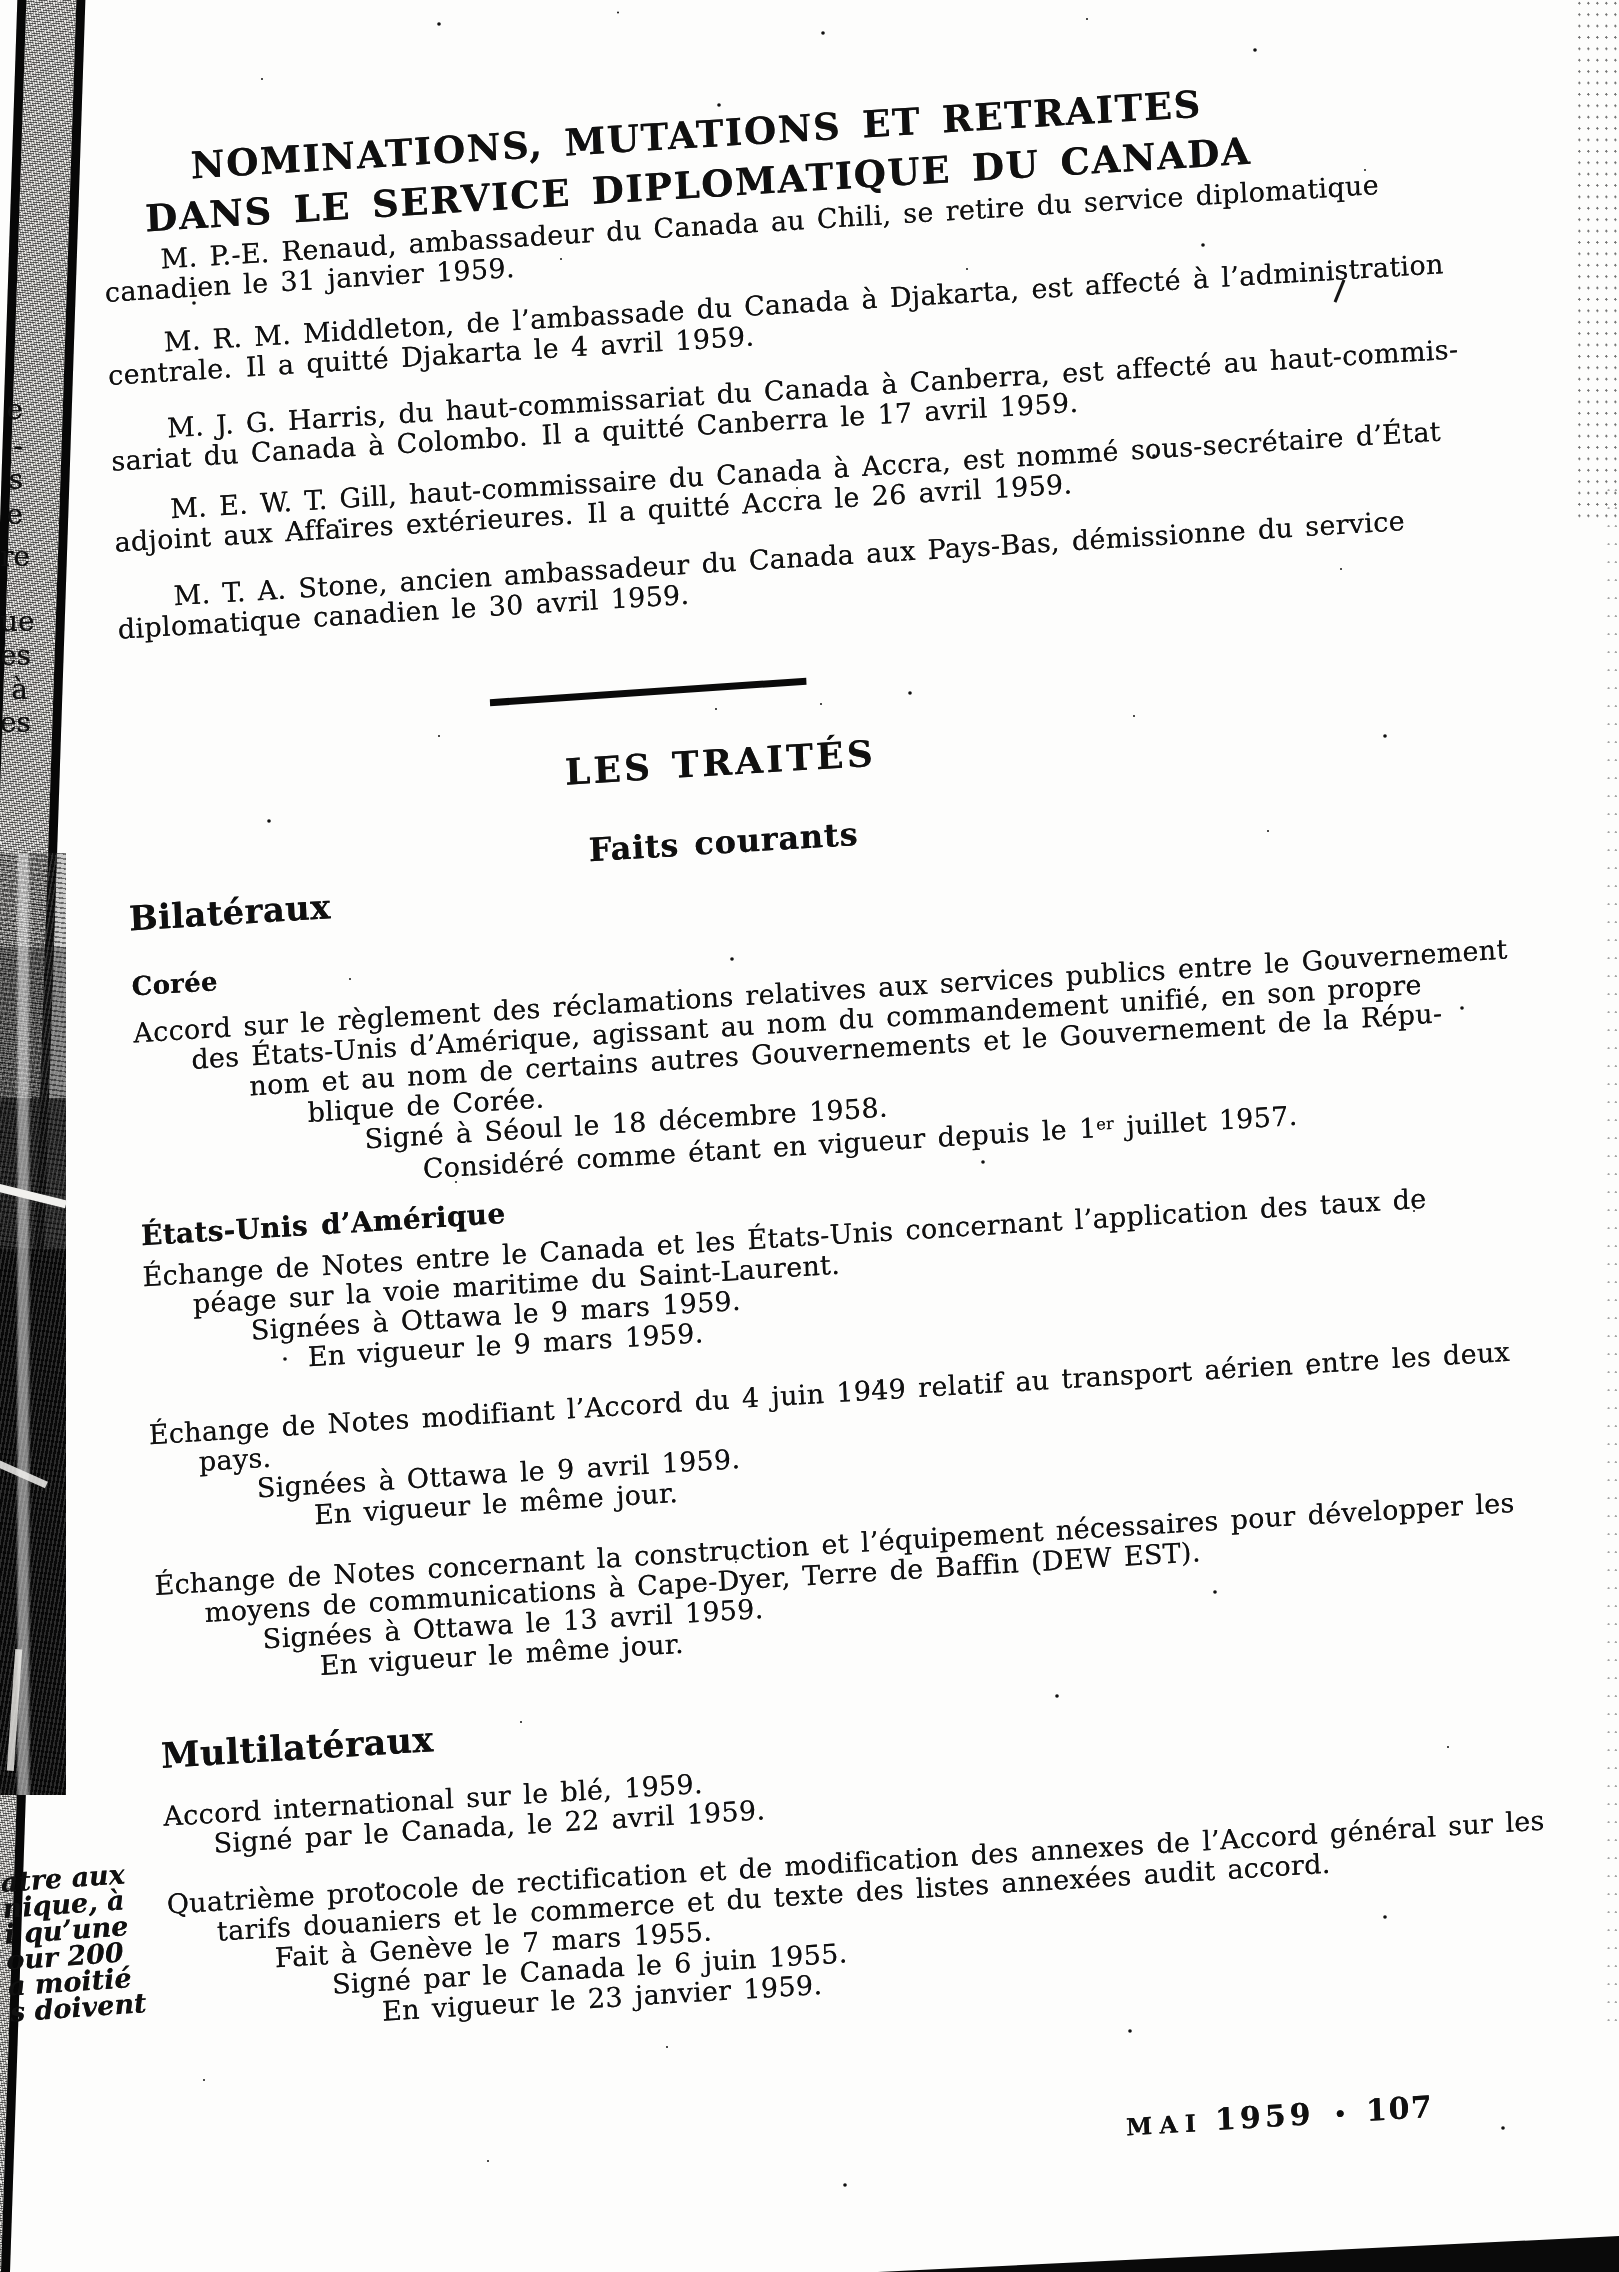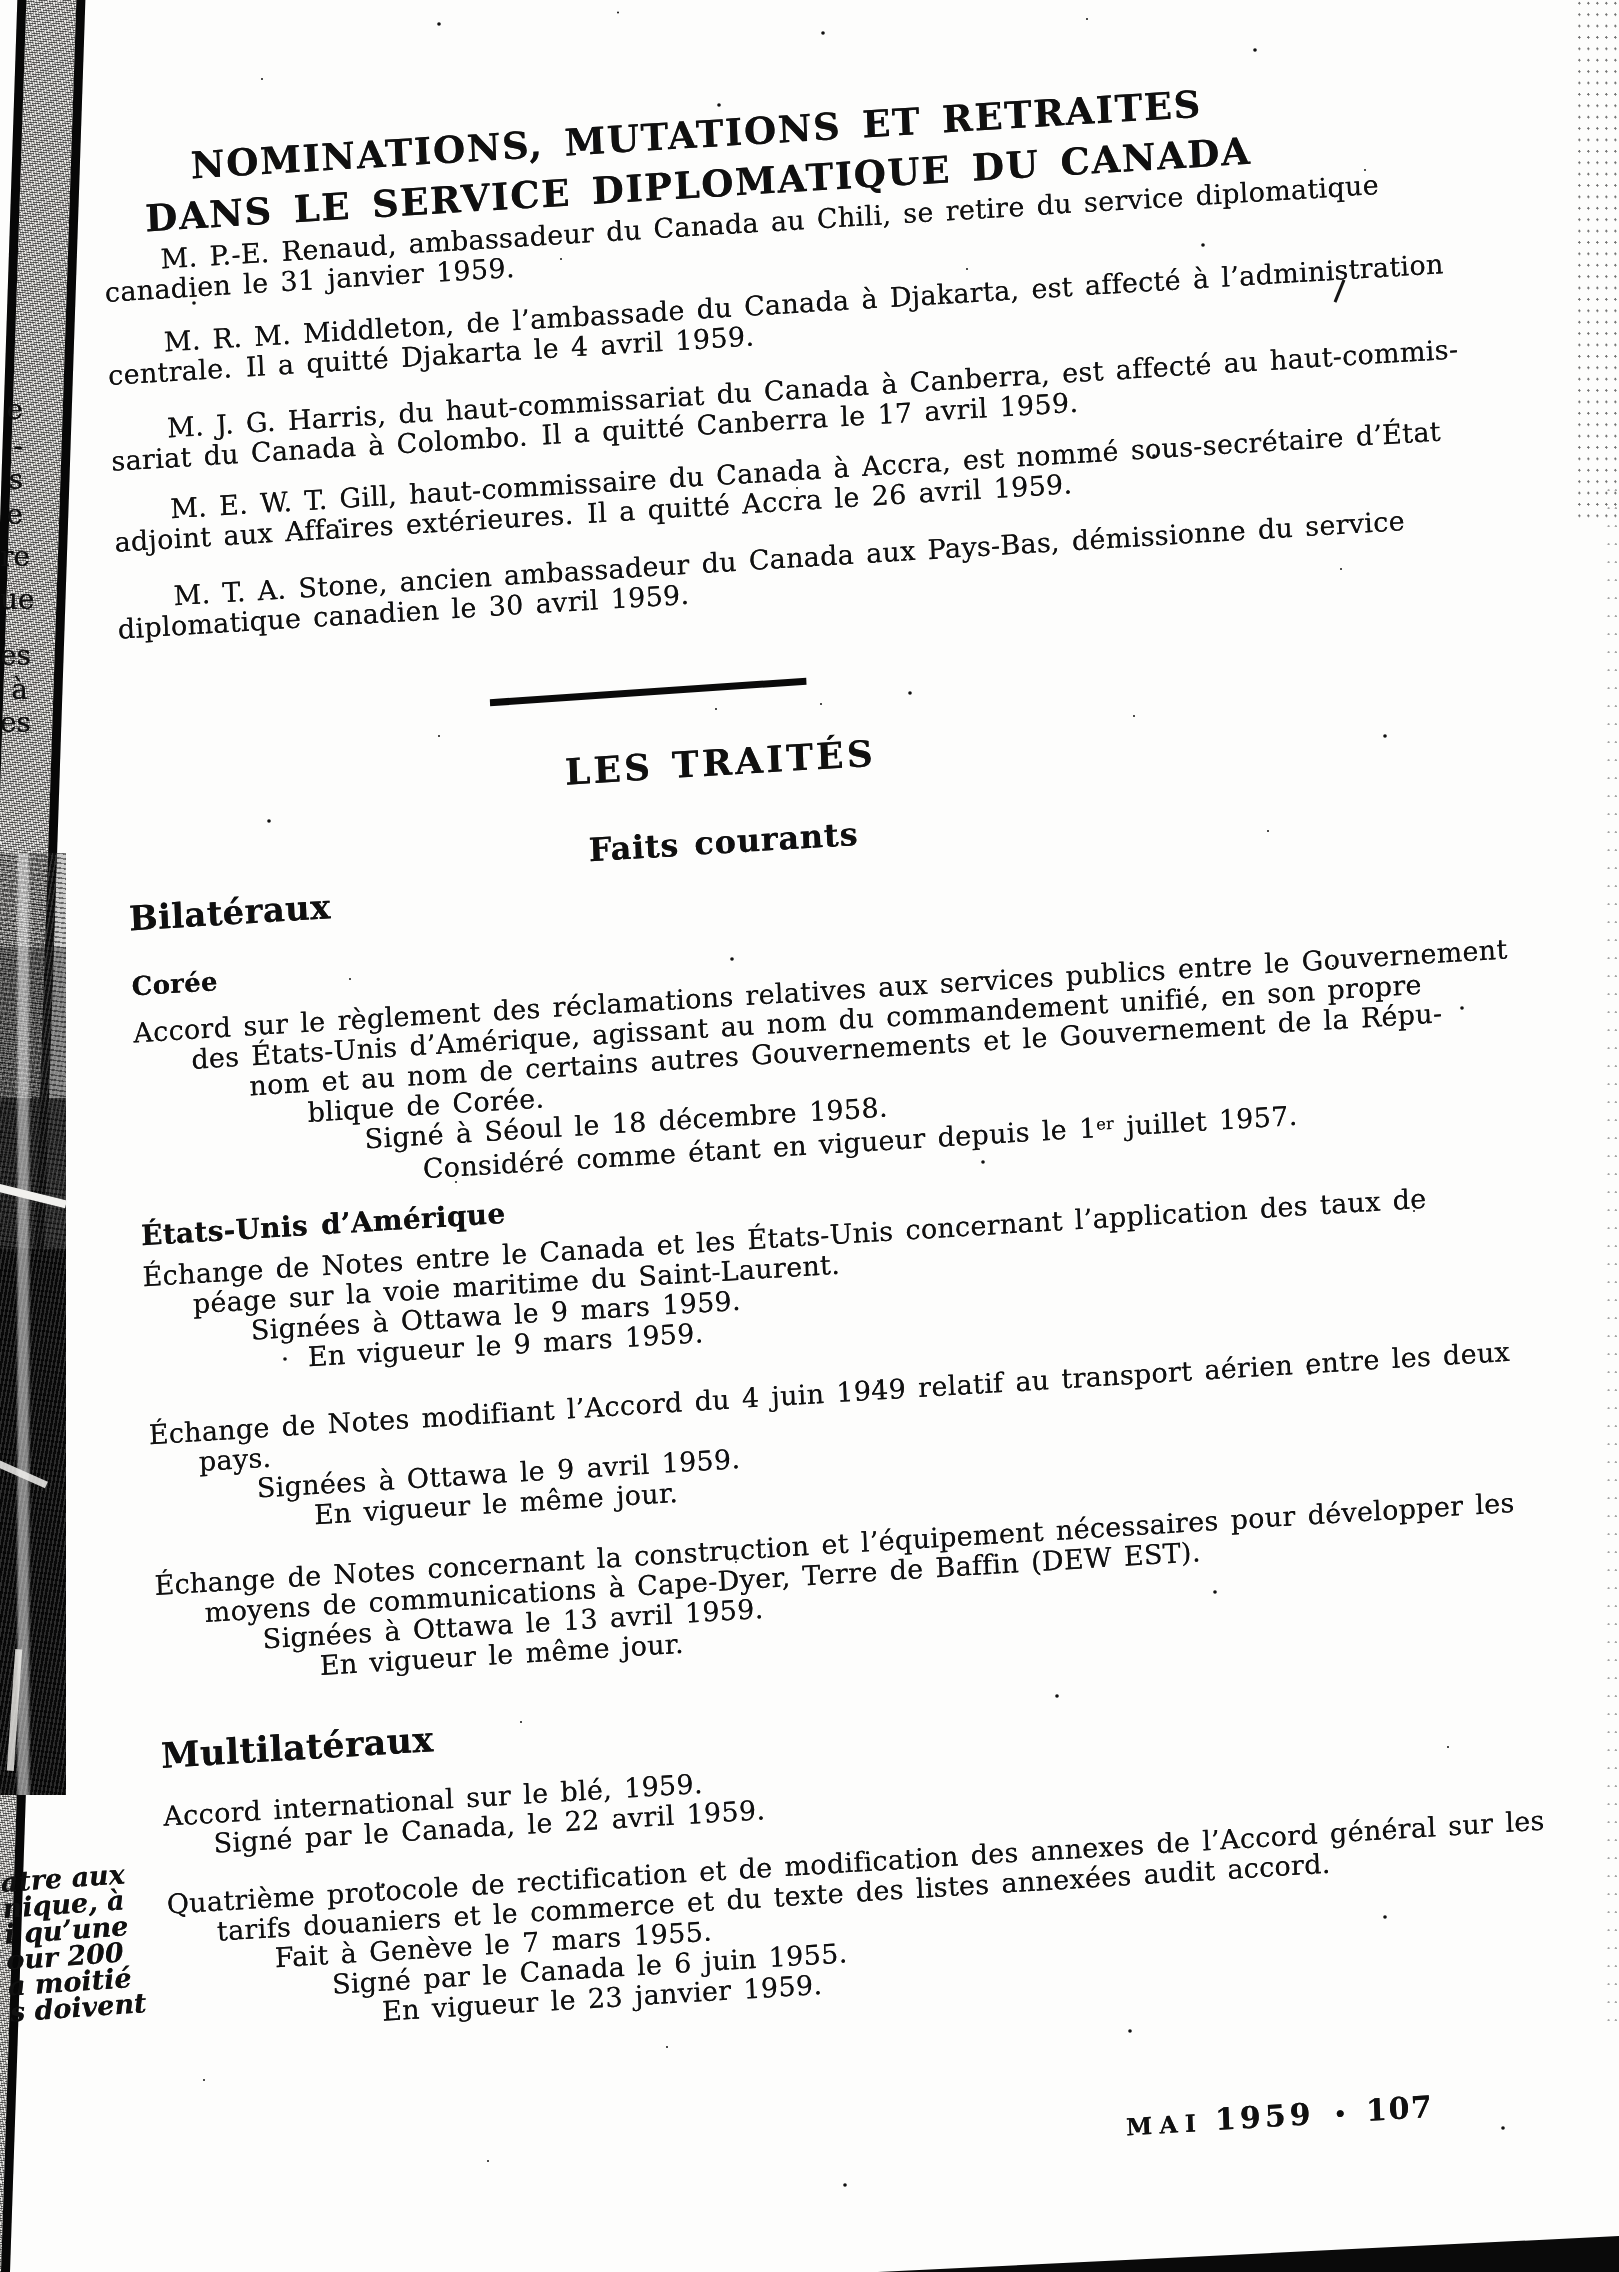--- a/index.html
+++ b/index.html
@@ -102,21 +102,21 @@
     <div class="slash s1"></div>
     <div class="slash s2"></div>
     <div class="slash s3"></div>
   </div>
 
   <div class="frag-top" style="top:393px">e</div>
   <div class="frag-top" style="top:429px">-</div>
   <div class="frag-top" style="top:463px">s</div>
   <div class="frag-top" style="top:498px">e</div>
   <div class="frag-top" style="top:540px">re</div>
-  <div class="frag-top" style="top:583px">ue</div>
+  <div class="frag-top" style="top:605px">ue</div>
   <div class="frag-top" style="top:639px">es</div>
   <div class="frag-top" style="top:673px;left:4.9px">à</div>
   <div class="frag-top" style="top:706px">es</div>
 
   <div class="frag-bottom">
     <div class="ln">atre aux</div>
     <div class="ln">nique, à</div>
     <div class="ln">i qu’une</div>
     <div class="ln">our 200</div>
     <div class="ln">a moitié</div>

